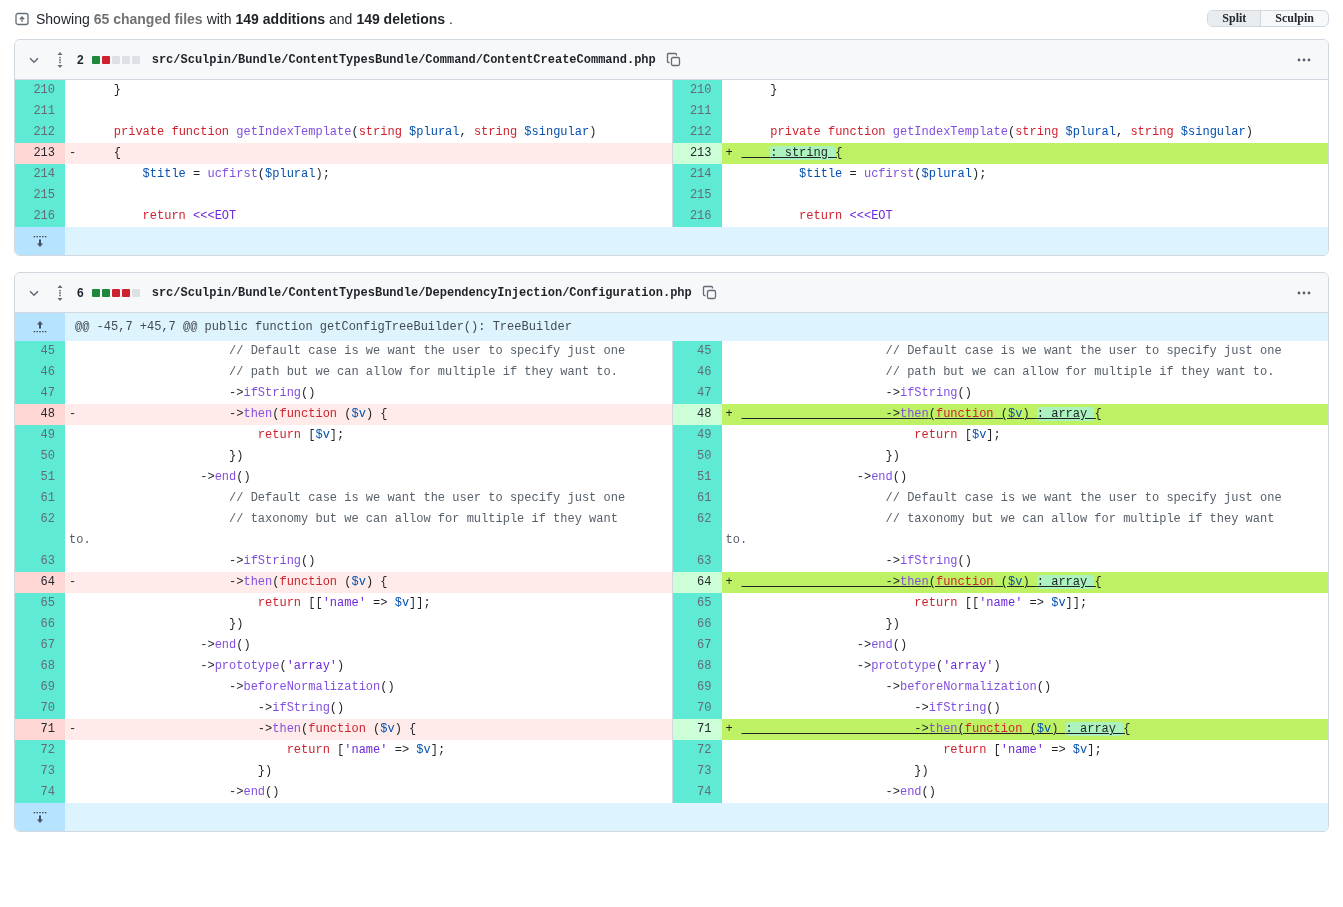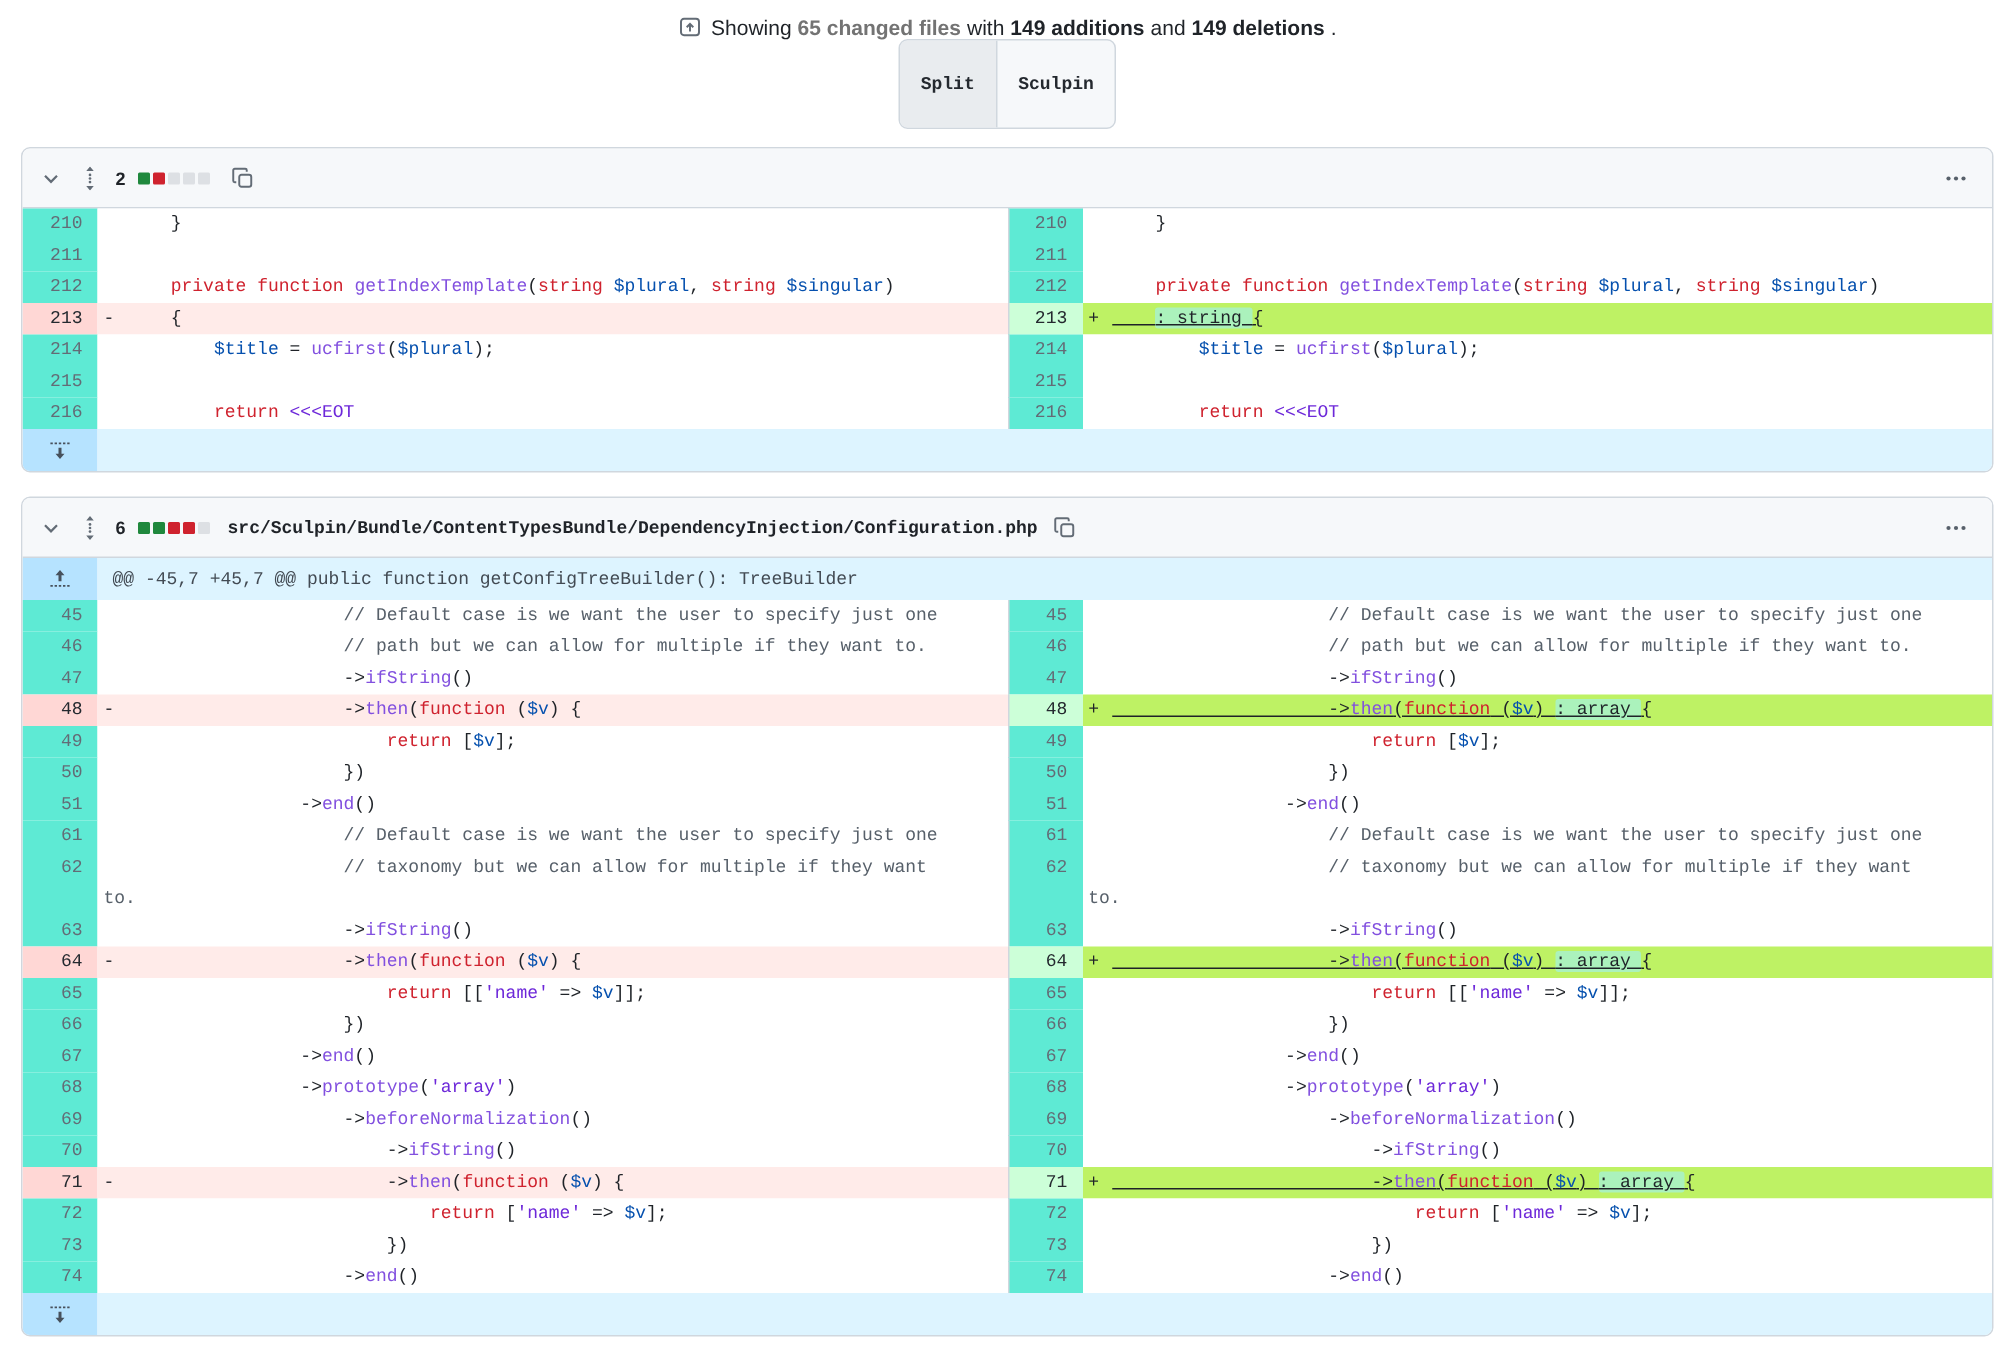--- a/index.html
+++ b/index.html
@@ -1,27 +1,27 @@
 <!DOCTYPE html>
 <html><head>
 <meta charset="utf-8">
 <style>
   * { box-sizing: border-box; margin: 0; padding: 0; }
   html,body { background:#ffffff; width:1343px; }
   body { font-family:"Liberation Sans", sans-serif; color:#1f2328; }
   .page { width:1343px; padding:0 14px 14px 14px; }
 
   
-  .topbar { display:flex; align-items:center; justify-content:center; padding:10px 0 12px 0;flex-direction:column; }
+  .topbar { display:flex; align-items:center; justify-content:space-between; padding:10px 0 12px 0; }
   .summary { display:flex; align-items:center; gap:4px; font-size:14px; color:#1f2328; }
   .summary .icon { color:#636c76; display:inline-flex; margin-right:2px; }
   .summary a.link { color:#737373; font-weight:700; text-decoration:none; cursor:pointer; }
   .summary b { font-weight:600; }
   .segmented { display:flex; border:1px solid #d0d7de; border-radius:6px; overflow:hidden; background:#f6f8fa; }
-  .segmented button { font-family:Liberation Mono, monospace; font-size:12px; font-weight:600; color:#24292f; padding:22px 14px; border:none; background:transparent; cursor:pointer; }
+  .segmented button { font-family:Liberation Serif, serif; font-size:12px; font-weight:600; color:#24292f; padding:0 14px; border:none; background:transparent; cursor:pointer; }
   .segmented button.active { background:#e9ecef; }
   .segmented button + button { border-left:1px solid #d0d7de; }
 
   
   .file { border:1px solid #d0d7de; border-radius:6px; margin-bottom:16px; overflow:hidden; background:#fff; }
   .file-header { display:flex; align-items:center; height:40px; padding:0 10px; background:#f6f8fa; border-bottom:1px solid #d0d7de; gap:8px; }
   .file-header .hicon { color:#636c76; display:inline-flex; align-items:center; justify-content:center; width:18px; height:18px; background:none; border:none; cursor:pointer; }
   .changes-count { font-size:12px; font-weight:600; color:#1f2328; }
   .diffstat { display:inline-flex; gap:2px; margin-right:4px; }
   .diffstat i { width:8px; height:8px; border-radius:1px; display:inline-block; }
@@ -99,20 +99,21 @@
             </svg>
           </button>
           <span class="changes-count">2</span>
           <span class="diffstat">
             <i style="background: rgb(31, 136, 61);"></i>
             <i style="background: rgb(207, 34, 46);"></i>
             <i style="background: rgb(221, 224, 228);"></i>
             <i style="background: rgb(221, 224, 228);"></i>
             <i style="background: rgb(221, 224, 228);"></i>
           </span>
+          <span class="file-path">src/Sculpin/Bundle/ContentTypesBundle/Command/ContentCreateCommand.php</span>
           <button class="copy-btn">
             <svg width="16" height="16" viewBox="0 0 16 16" fill="none" stroke="currentColor" stroke-width="1.3">
               <rect x="5.5" y="5.5" width="8" height="8" rx="1.5"></rect>
               <path d="M3.5 10.5h-1a1 1 0 0 1-1-1v-7a1 1 0 0 1 1-1h7a1 1 0 0 1 1 1v1"></path>
             </svg>
           </button>
           <span class="spacer"></span>
           <button class="kebab-btn">
             <svg width="16" height="16" viewBox="0 0 16 16" fill="currentColor">
               <circle cx="3" cy="8" r="1.4"></circle>

